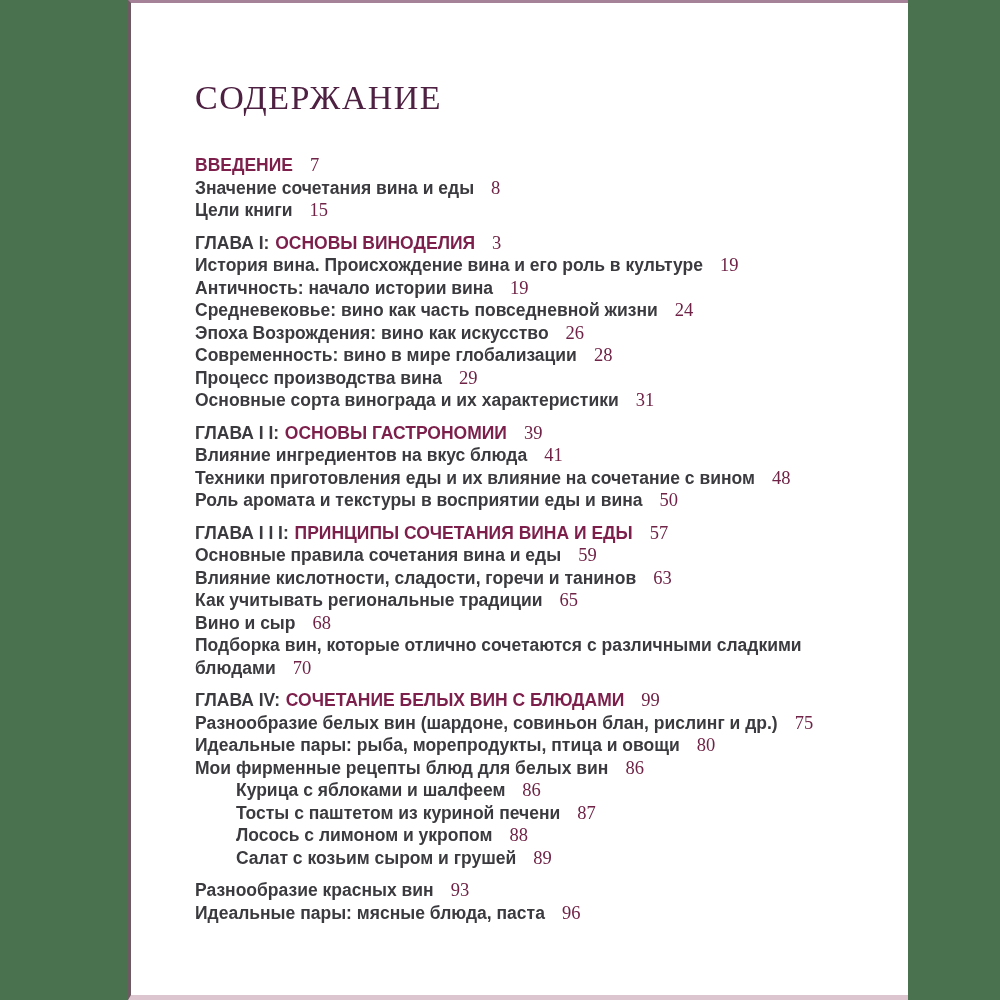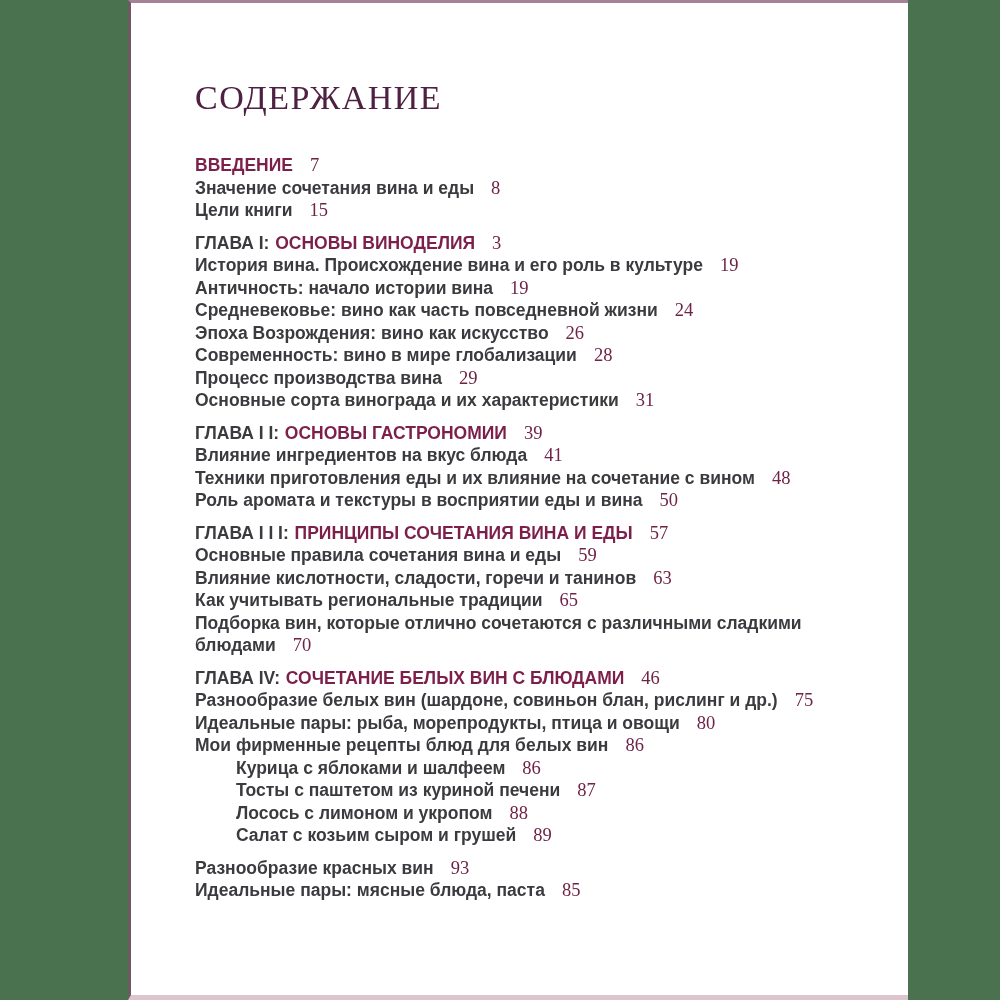--- a/index.html
+++ b/index.html
@@ -142,30 +142,33 @@
   </div>
 
   <div class="row item-row">
     <span class="i-label">Влияние кислотности, сладости, горечи и танинов</span><span class="pnum">63</span>
   </div>
 
   <div class="row item-row">
     <span class="i-label">Как учитывать региональные традиции</span><span class="pnum">65</span>
   </div>
 
+  <div class="row item-row">
+    <span class="i-label">Вино и сыр</span><span class="pnum">68</span>
+  </div>
 
   <div class="row item-row">
     <span class="i-label">Подборка вин, которые отлично сочетаются с различными сладкими
 блюдами</span><span class="pnum">70</span>
   </div>
 </section>
 
   <section class="toc-section">
     <div class="row heading-row">
-      <span class="h-prefix">ГЛАВА IV:</span><span class="h-title">СОЧЕТАНИЕ БЕЛЫХ ВИН С БЛЮДАМИ</span><span class="pnum">46</span>
+      <span class="h-prefix">ГЛАВА IV:</span><span class="h-title">СОЧЕТАНИЕ БЕЛЫХ ВИН С БЛЮДАМИ</span><span class="pnum">99</span>
     </div>
 
   <div class="row item-row">
     <span class="i-label">Разнообразие белых вин (шардоне, совиньон блан, рислинг и др.)</span><span class="pnum">75</span>
   </div>
 
   <div class="row item-row">
     <span class="i-label">Идеальные пары: рыба, морепродукты, птица и овощи</span><span class="pnum">80</span>
   </div>
 
@@ -190,17 +193,17 @@
   </div>
 </section>
 
   <section class="toc-section">
 
   <div class="row item-row">
     <span class="i-label">Разнообразие красных вин</span><span class="pnum">93</span>
   </div>
 
   <div class="row item-row">
-    <span class="i-label">Идеальные пары: мясные блюда, паста</span><span class="pnum">85</span>
+    <span class="i-label">Идеальные пары: мясные блюда, паста</span><span class="pnum">96</span>
   </div>
 </section>
 </div>
 </div>
 
 </body></html>

